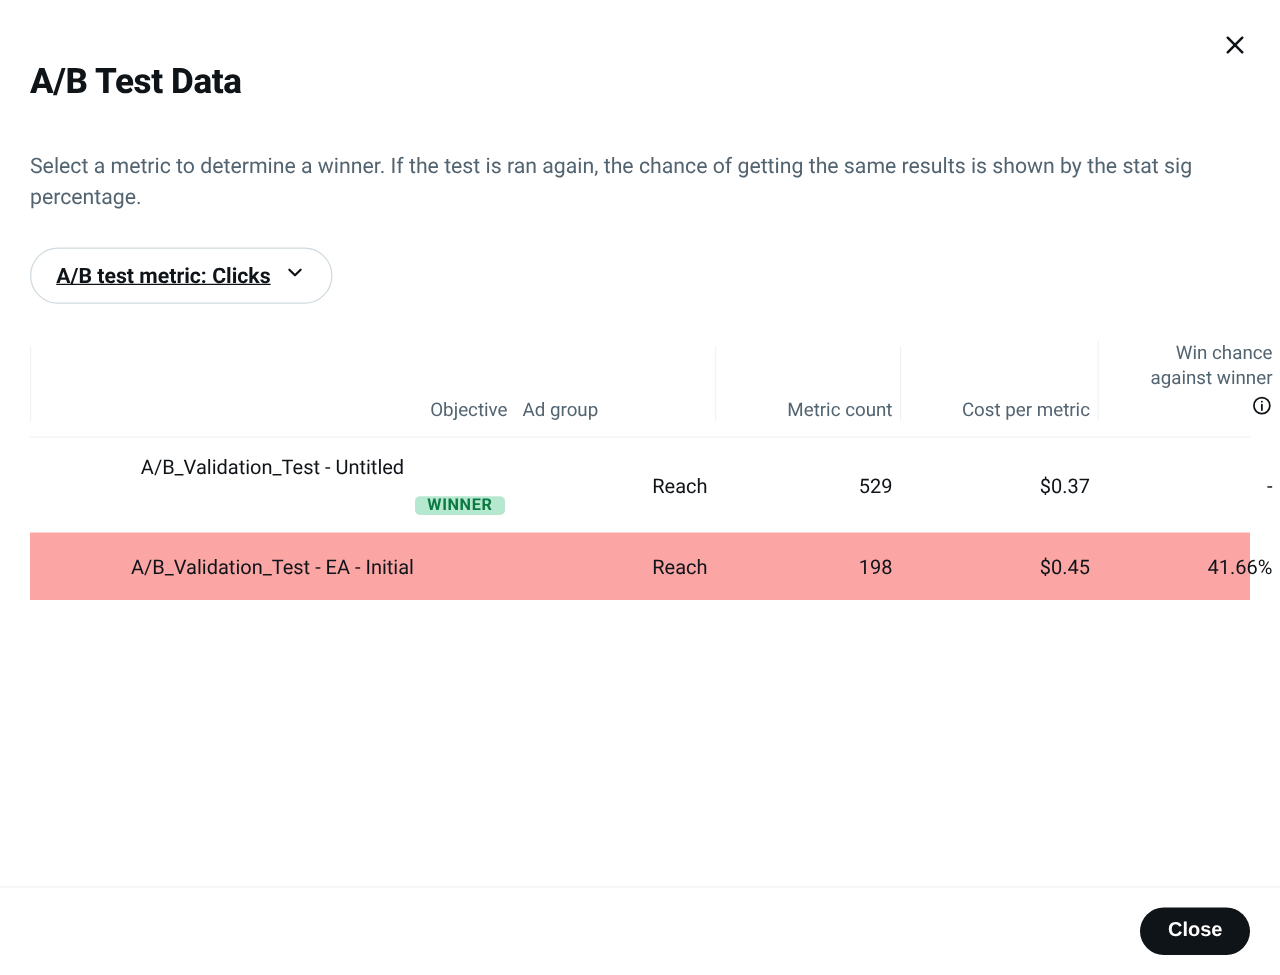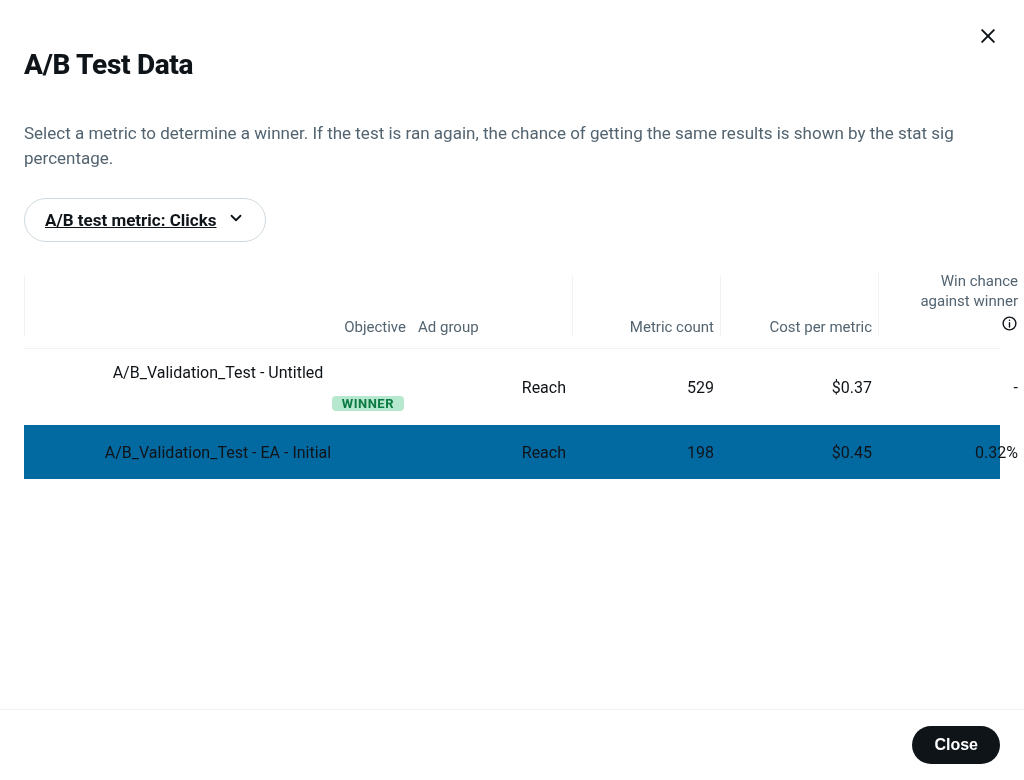--- a/index.html
+++ b/index.html
@@ -104,21 +104,21 @@
       margin-top: 4px;
     }
     .row {
       display: grid;
       grid-template-columns: 388px 160px 148px 158px 146px;
       align-items: center;
       min-height: 54px;
       padding: 14px 0;
     }
     .row.alt {
-      background: #0369a1;
+      background: #fca5a5;
     }
     .cell {
       font-size: 16px;
       color: #0f1419;
       flex-direction: column;
     }
     .cell.right {
       text-align: right;
       padding-right: 6px;
     }
@@ -227,20 +227,20 @@
       <div class="cell right">-</div>
     </div>
 
     <div class="row alt">
       <div class="cell cell-adgroup">
         <span class="adgroup-name">A/B_Validation_Test - EA - Initial</span>
       </div>
       <div class="cell right">Reach</div>
       <div class="cell right">198</div>
       <div class="cell right">$0.45</div>
-      <div class="cell right">0.32%</div>
+      <div class="cell right">41.66%</div>
     </div>
   </div>
 </div>
 
 <div class="footer">
   <button class="close-btn">Close</button>
 </div>
 
 </body></html>

